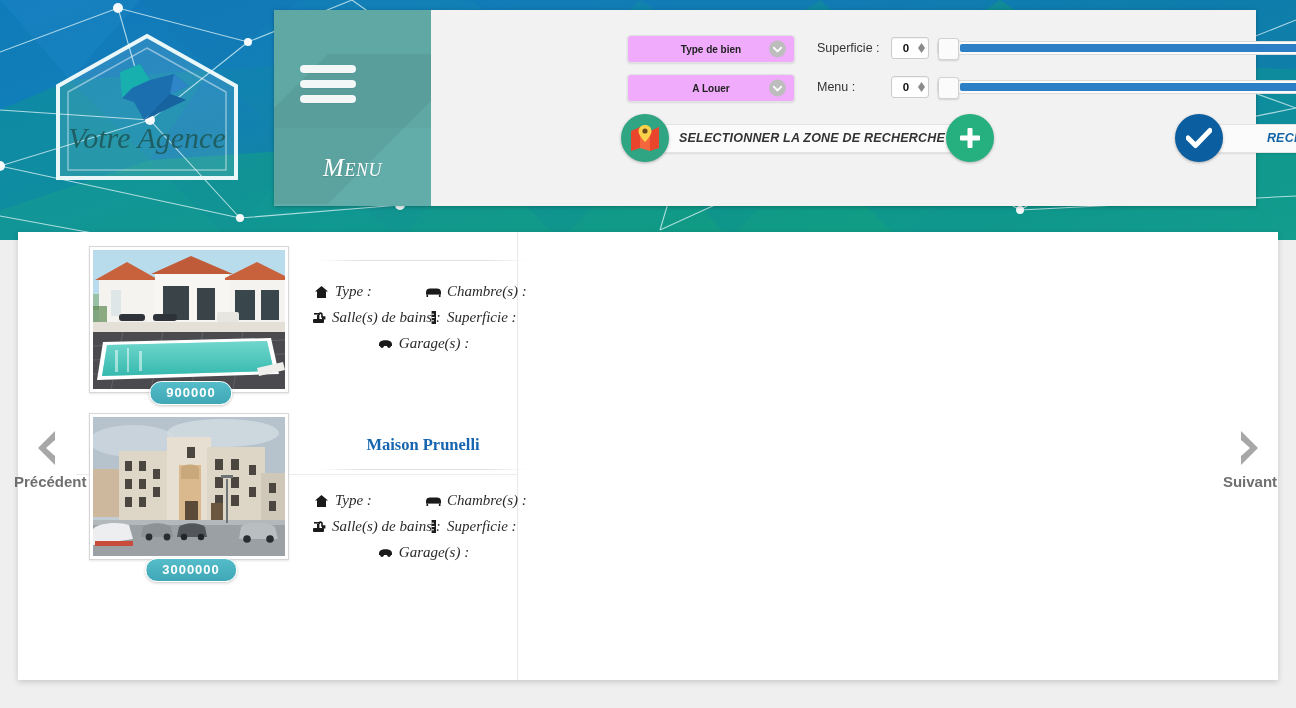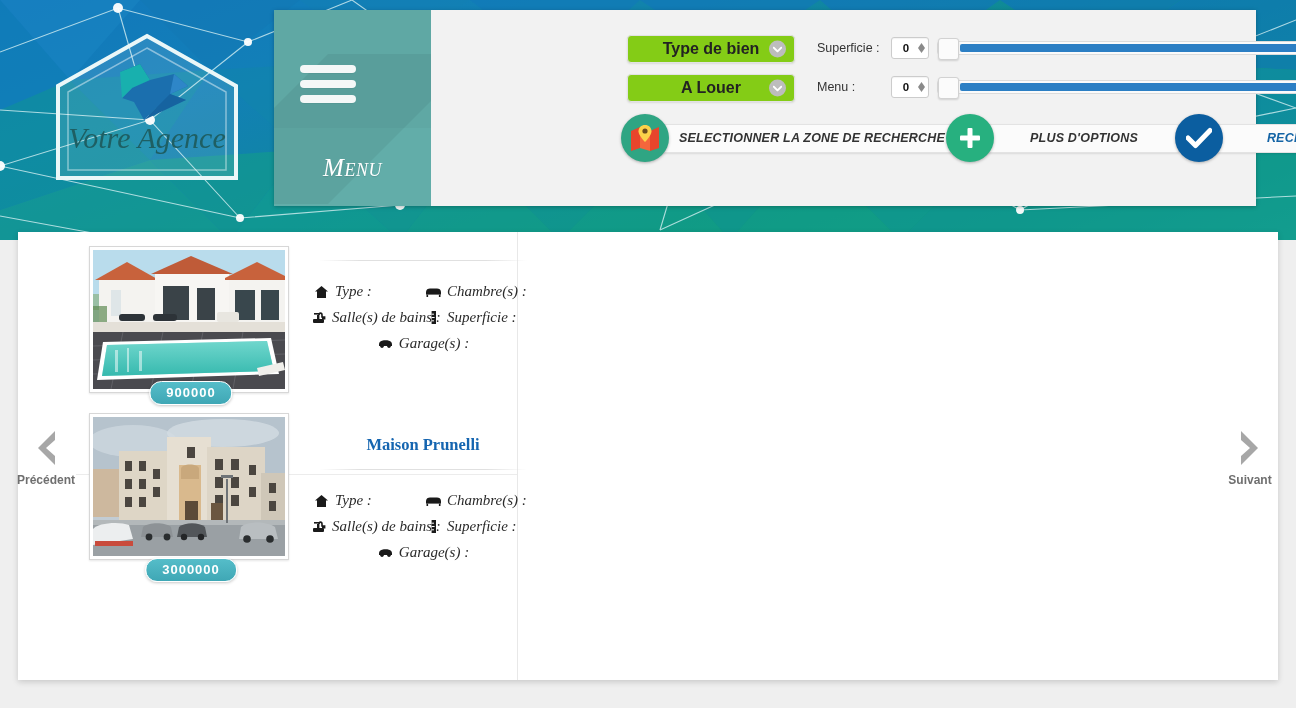--- a/index.html
+++ b/index.html
@@ -70,26 +70,26 @@
     letter-spacing: .5px;
     text-shadow: 0 1px 1px rgba(0,0,0,.12);
   }
 
   .search-body { flex: 1; position: relative; }
 
   
   .dd {
     position: absolute;
     width: 168px; height: 28px;
-    background: #84cc16;
+    background: #f0abfc;
     border: 1px solid #e2e2e2;
     border-radius: 4px;
     box-shadow: 0 1px 2px rgba(0,0,0,.10);
     display: flex; align-items: center; justify-content: center;
-    font-size: 16px; font-weight: bold; color: #222;
+    font-size: 10px; font-weight: bold; color: #222;
     cursor: pointer;
   }
   .dd-1 { left: 196px; top: 25px; }
   .dd-2 { left: 196px; top: 64px; }
   .dd .caret {
     position: absolute; right: 8px; top: 50%; transform: translateY(-50%);
     width: 17px; height: 17px; border-radius: 50%;
     background: #bdbdbd;
     display: flex; align-items: center; justify-content: center;
   }
@@ -245,21 +245,21 @@
 
   
   .nav {
     position: absolute; width: 64px;
     text-align: center; cursor: pointer;
     top: 425px;
   }
   .nav-prev { left: 14px; }
   .nav-next { left: 1218px; }
   .nav .chev { height: 46px; display: flex; align-items: center; justify-content: center; }
-  .nav .lbl { font-size: 12px; font-weight: bold; color: #6f6f6f; margin-top: 2px; }
+  .nav .lbl { font-size: 15px; font-weight: bold; color: #6f6f6f; margin-top: 2px; }
 </style>
 </head>
 <body>
 
 <div id="app">
 
   <div class="hero">
     <svg class="hero-poly" viewBox="0 0 1296 240" preserveAspectRatio="none">
       <g opacity="0.55">
         <polygon points="0,0 140,0 70,80" fill="#1a86c4"></polygon>
@@ -436,21 +436,20 @@
           <span class="bar">SELECTIONNER LA ZONE DE RECHERCHE</span>
         </div>
 
         <div class="act act-opts">
           <span class="circ">
             <svg width="24" height="24" viewBox="0 0 24 24">
               <rect x="9.5" y="2" width="5" height="20" rx="1" fill="#fff"></rect>
               <rect x="2" y="9.5" width="20" height="5" rx="1" fill="#fff"></rect>
             </svg>
           </span>
-          <span class="bar">PLUS D'OPTIONS</span>
         </div>
 
         <div class="act act-srch">
           <span class="circ">
             <svg width="26" height="22" viewBox="0 0 26 22">
               <path d="M2 11 L9.5 18.5 L24 3.5" stroke="#fff" stroke-width="5" fill="none" stroke-linecap="round" stroke-linejoin="round"></path>
             </svg>
           </span>
           <span class="bar">RECHERCHER</span>
         </div>

